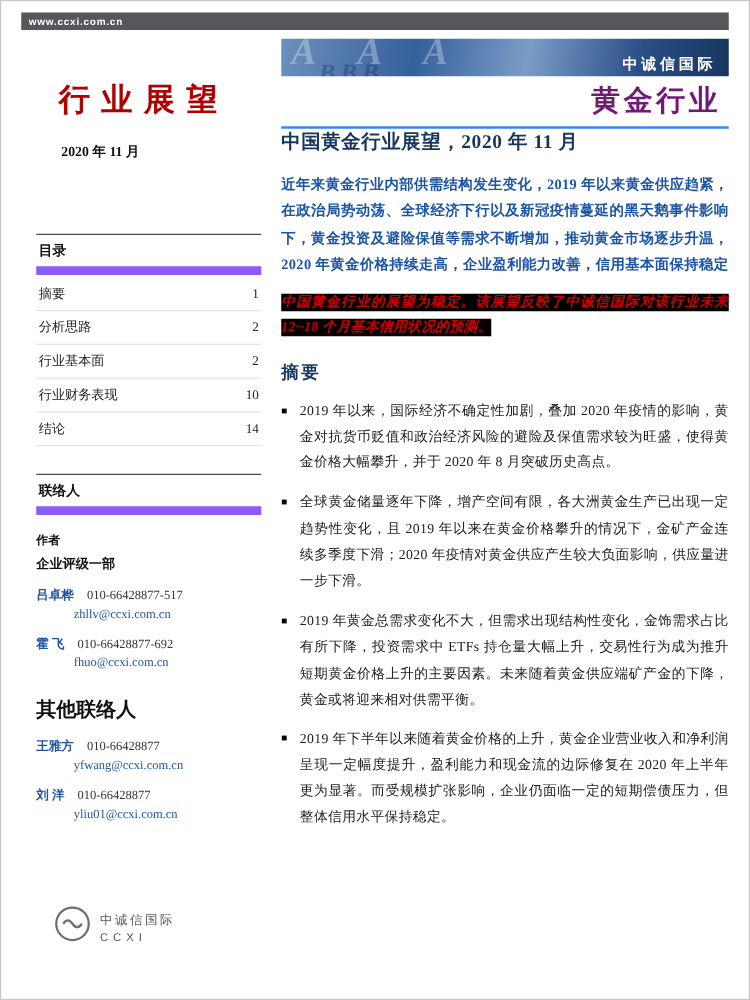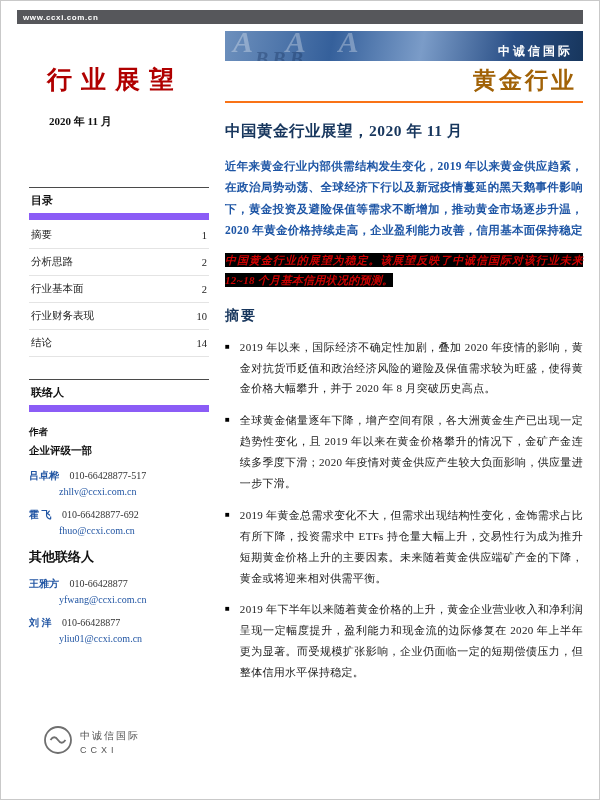--- a/index.html
+++ b/index.html
@@ -36,21 +36,21 @@
     border-bottom:1px solid #e4e4e4; cursor:pointer;
   }
   .contacts { margin-top:22px; }
   .contact-block { margin:14px 8px 0 12px; }
   .author-label { font-size:9.5px; font-weight:bold; color:#111; }
   .dept-label { font-size:10.5px; font-weight:bold; color:#111; margin-top:5px; }
   .contact-row { margin-top:11px; font-size:10px; }
   .contact-name { color:#2155a3; font-weight:bold; margin-right:8px; }
   .contact-phone { color:#333; }
   .contact-email { display:block; margin:3px 0 0 30px; color:#2155a3; text-decoration:none; font-size:10px; }
-  .others-label { font-size:13px; font-weight:bold; color:#111; margin-top:12px; }
+  .others-label { font-size:16px; font-weight:bold; color:#111; margin-top:22px; }
   
   .logo { position:absolute; left:26px; bottom:40px; display:flex; align-items:center; gap:7px; }
   .logo-text { display:flex; flex-direction:column; gap:2px; }
   .logo-cn { font-size:10px; letter-spacing:2px; color:#555; }
   .logo-en { font-size:9px; letter-spacing:4px; color:#555; font-family:"Liberation Sans",sans-serif; }
   
   .main { position:absolute; top:30px; left:224px; width:358px; }
   .banner {
     position:relative; height:30px; overflow:hidden;
     background:linear-gradient(100deg,#6d90bd 0%,#35609b 30%,#7b9cc8 55%,#2a4f86 80%,#17365d 100%);
@@ -60,26 +60,26 @@
     color:rgba(255,255,255,.30); font-family:"Liberation Serif",serif; line-height:1;
   }
   .wm1 { left:8px;  top:-4px; font-size:30px; letter-spacing:14px; }
   .wm2 { left:30px; top:18px; font-size:20px; color:rgba(20,45,90,.35); letter-spacing:4px; }
   .wm3 { left:130px; top:10px; font-size:24px; color:rgba(255,255,255,.22); letter-spacing:8px; }
   .banner-company {
     position:absolute; right:10px; top:12px; color:#fff;
     font-size:12px; font-weight:bold; letter-spacing:3px;
   }
   .industry-line {
-    text-align:right; color:#a16207; font-weight:bold; font-size:23px;
+    text-align:right; color:#701a75; font-weight:bold; font-size:23px;
     letter-spacing:3px; padding:4px 6px 5px 0;
-    border-bottom:2px solid #f97316;
+    border-bottom:2px solid #3b82f6;
   }
   .doc-title {
-    margin-top:18px; color:#17365d; font-weight:bold; font-size:15.5px; letter-spacing:.5px;
+    color:#17365d; font-weight:bold; font-size:15.5px; letter-spacing:.5px;
   }
   .intro {
     margin-top:14px; color:#1d55a5; font-weight:bold; font-size:11.5px;
     line-height:1.85; text-align:justify; letter-spacing:.3px;
   }
   .outlook { margin-top:10px; font-size:11px; line-height:1.8; text-align:justify; }
   .outlook span {
     color:#cc0000; font-weight:bold; font-style:italic;
     background:#000000; padding:1px 0; letter-spacing:.3px;
   }

